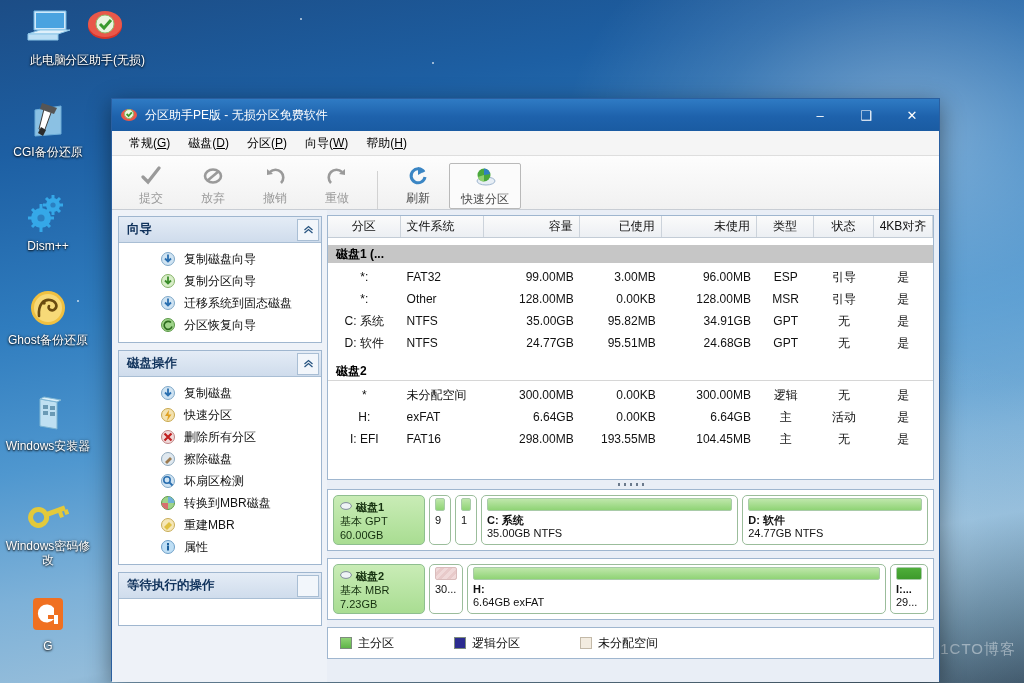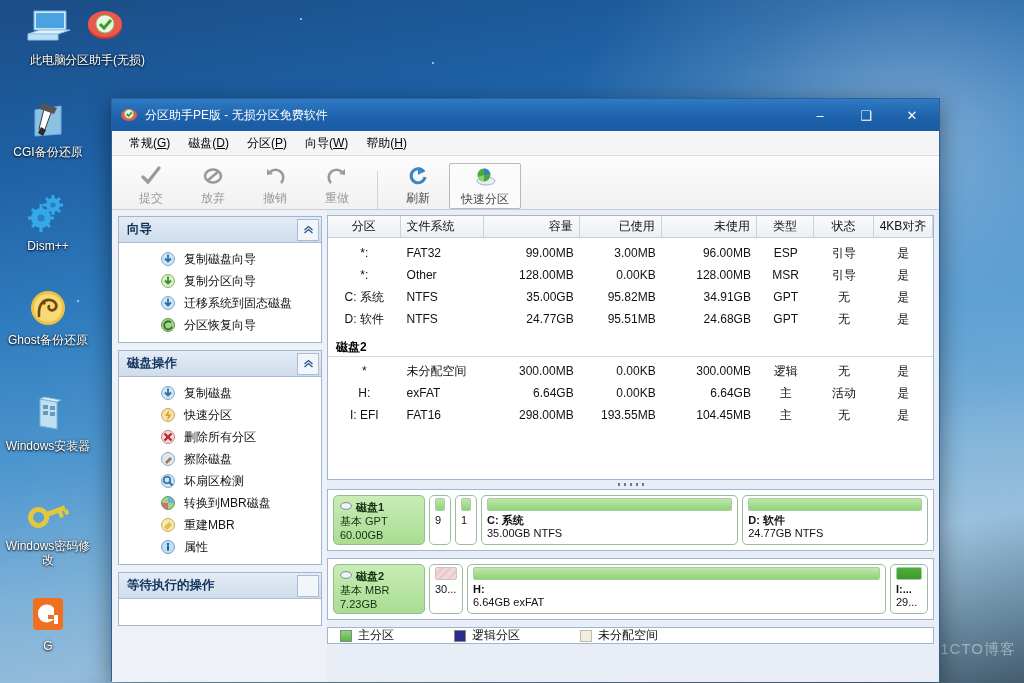--- a/index.html
+++ b/index.html
@@ -97,21 +97,21 @@
   .dinfo .dn{font-weight:bold;display:flex;align-items:center;gap:4px;}
   .part{border:1px solid #9bbd9b;border-radius:5px;background:#fff;position:relative;overflow:hidden;
     font-size:11px;color:#111;padding:2px 5px 0 5px;}
   .part .bar{height:13px;border:1px solid #a9cba9;border-radius:2px;
     background:linear-gradient(180deg,#bfe7ab 0%,#8fd375 100%);margin-bottom:3px;}
   .part .bar.dk{background:linear-gradient(180deg,#4fae3a 0%,#3d9a2b 100%);}
   .part .bar.unalloc{background:repeating-linear-gradient(135deg,#f0d9d9 0 3px,#e8caca 3px 6px);border-color:#d9bcbc;}
   .part .pl{font-weight:bold;line-height:13px;white-space:nowrap;overflow:hidden;}
   .part .ps{line-height:13px;white-space:nowrap;overflow:hidden;}
 
-  .legend{border:1px solid #9fb6cf;background:#fff;height:17px;display:flex;align-items:center;
+  .legend{border:1px solid #9fb6cf;background:#fff;height:32px;display:flex;align-items:center;
     padding-left:12px;gap:60px;font-size:12px;color:#111;overflow:hidden;}
   .legend .li{display:flex;align-items:center;gap:6px;}
   .sw{width:12px;height:12px;border:1px solid #7d8c7d;}
   .sw.pri{background:linear-gradient(180deg,#8fd375,#5fb548);}
   .sw.log{background:#2b2b8f;}
   .sw.un{background:#f3ece0;border-color:#c3b9a8;}
   .watermark{position:absolute;right:8px;bottom:24px;font-size:15px;color:rgba(255,255,255,.42);
     letter-spacing:1px;pointer-events:none;}
 </style>
 </head>
@@ -474,20 +474,25 @@
           <div class="c1">文件系统</div>
           <div class="c2">容量</div>
           <div class="c3">已使用</div>
           <div class="c4">未使用</div>
           <div class="c5">类型</div>
           <div class="c6">状态</div>
           <div class="c7">4KB对齐</div>
         </div>
         <div class="lbody">
 
+          <div class="grp">
+            <div class="gbar">
+                <span>磁盘1 (...</span>
+              </div>
+          </div>
           <div class="row">
             <div class="c0">*:</div>
             <div class="c1">FAT32</div>
             <div class="c2">99.00MB</div>
             <div class="c3">3.00MB</div>
             <div class="c4">96.00MB</div>
             <div class="c5">ESP</div>
             <div class="c6">引导</div>
             <div class="c7">是</div>
           </div>

